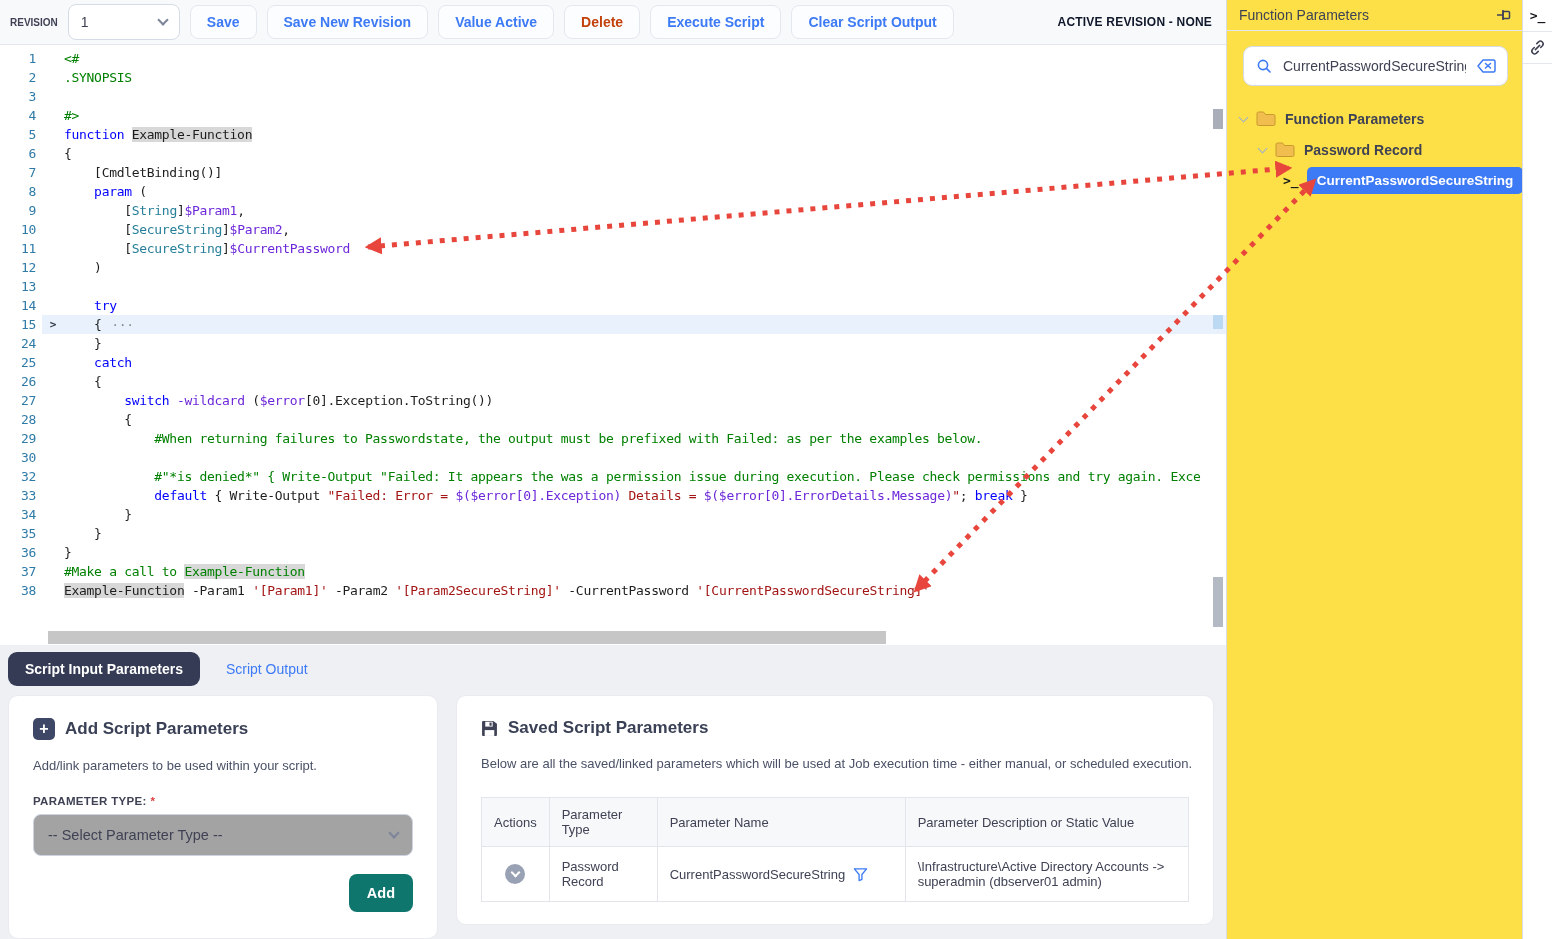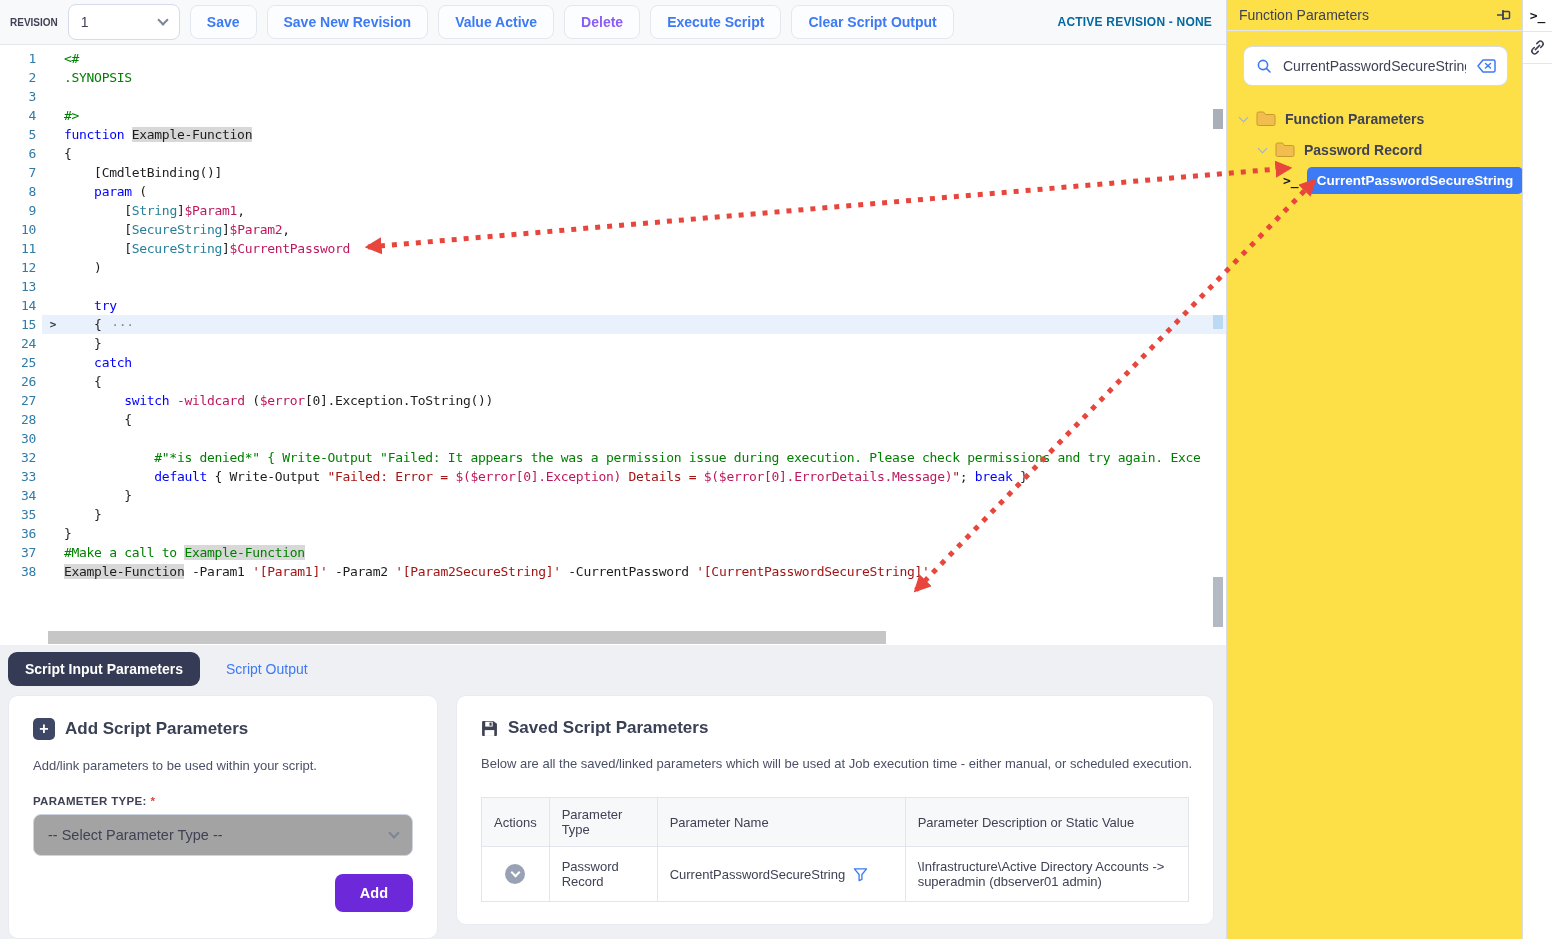--- a/index.html
+++ b/index.html
@@ -19,37 +19,37 @@
   }
   .rev-label { font-size:10px; font-weight:bold; color:#3f4254; }
   .rev-select {
     width:112px; height:36px; background:#fff; border:1px solid #d6dce7; border-radius:8px;
     display:flex; align-items:center; justify-content:space-between; padding:0 12px; font-size:14px; cursor:pointer;
   }
   .tbtn {
     height:34px; padding:0 16px; background:#fcfdfe; border:1px solid #e3e8f0; border-radius:8px;
     color:#3d7af5; font-size:14px; font-weight:600; font-family:inherit; cursor:pointer; white-space:nowrap;
   }
-  .tbtn.danger { color:#8b5cf6; }
+  .tbtn.danger { color:#c2410c; }
   .spacer { flex:1; }
-  .active-rev { font-size:12px; font-weight:bold; color:#0369a1; letter-spacing:.2px; }
+  .active-rev { font-size:12px; font-weight:bold; color:#0f172a; letter-spacing:.2px; }
 
   
   .editor {
     position:relative; height:600px; flex:none; background:#fff; overflow:hidden;
     font-family:"DejaVu Sans Mono", monospace; font-size:13px; line-height:19px; letter-spacing:-0.3px;
     padding-top:4px;
   }
   .crow { display:flex; height:19px; }
   .crow.active { background:linear-gradient(to right, #ffffff 42px, #e9f2fc 42px); }
   .ln { width:42px; flex:none; text-align:right; color:#2f7ba8; padding-right:6px; user-select:none; }
   .foldcol { width:22px; flex:none; text-align:center; color:#374151; font-weight:bold; font-size:11px; }
   .codetext { white-space:pre; flex:1; color:#1e1e1e; }
   .tk-k { color:#0000ff; } .tk-c { color:#008000; } .tk-s { color:#a31515; }
-  .tk-v { color:#be185d; } .tk-t { color:#267f99; } .tk-p { color:#1e1e1e; }
+  .tk-v { color:#6d28d9; } .tk-t { color:#267f99; } .tk-p { color:#1e1e1e; }
   .tk-hl { background:#d8d8d8; }
   .foldmark { color:#8a8a8a; margin-left:2px; }
 
   .hscroll { position:absolute; left:48px; right:18px; bottom:1px; height:13px; }
   .hthumb { width:838px; height:13px; background:#c6c6c6; }
   .ruler { position:absolute; right:3px; top:0; width:10px; bottom:16px; }
   .rmark { position:absolute; right:0; width:10px; }
   .rmark.m1 { top:64px; height:20px; background:#a9aeb8; }
   .rmark.m2 { top:270px; height:14px; background:#bcd9f3; }
   .rmark.m3 { top:532px; height:50px; background:#b4bac4; }
@@ -68,22 +68,22 @@
   .card-title { font-size:17px; font-weight:bold; color:#3a4055; }
   .plus-tile { width:22px; height:22px; border-radius:5px; background:#3f4766; color:#fff; display:flex; align-items:center; justify-content:center; font-size:16px; font-weight:bold; line-height:1; }
   .card-desc { font-size:13px; margin-top:18px; color:#4a5166; white-space:nowrap; }
   .field-label { margin-top:22px; font-size:11.5px; font-weight:bold; letter-spacing:.3px; color:#3f4254; }
   .req { color:#e03e3e; margin-left:4px; }
   .select {
     margin-top:7px; height:42px; border:1px solid #ccd4e2; border-radius:8px; background:#a3a3a3;
     display:flex; align-items:center; justify-content:space-between; padding:0 14px; font-size:14.5px; cursor:pointer;
   }
   .add-btn {
-    display:block; margin:18px 0 4px auto; background:#6d28d9; color:#fff; border:none; border-radius:8px;
-    font-size:14.5px; font-weight:bold; padding:11px 25px; font-family:inherit; cursor:pointer;
+    display:block; margin:18px 0 4px auto; background:#0f766e; color:#fff; border:none; border-radius:8px;
+    font-size:14.5px; font-weight:bold; padding:11px 18px; font-family:inherit; cursor:pointer;
   }
   .chev { display:inline-block; width:8px; height:8px; border-right:2px solid #7c8599; border-bottom:2px solid #7c8599; transform:rotate(45deg); margin-top:-4px; }
 
   .ptable { width:100%; border-collapse:collapse; margin-top:26px; font-size:13px; }
   .ptable th { background:#f7f8fa; font-weight:normal; text-align:left; padding:9px 12px; border:1px solid #e2e6ec; color:#3f4254; }
   .ptable td { padding:12px; border:1px solid #e2e6ec; color:#3f4254; vertical-align:middle; }
   .namecell { display:flex; align-items:center; gap:8px; }
   .chevcircle { width:20px; height:20px; border-radius:50%; background:#99a2b4; display:flex; align-items:center; justify-content:center; margin:0 auto; cursor:pointer; }
   .chevcircle span { width:7px; height:7px; border-right:2px solid #fff; border-bottom:2px solid #fff; transform:rotate(45deg); margin-top:-3px; }
 
@@ -229,20 +229,25 @@
           </div>
           <div class="crow">
             <span class="ln">27</span>
             <span class="foldcol"></span>
             <span class="codetext"><span class="tk-p">        </span><span class="tk-k">switch</span><span class="tk-p"> </span><span class="tk-v">-wildcard</span><span class="tk-p"> (</span><span class="tk-v">$error</span><span class="tk-p">[</span><span class="tk-n2">0</span><span class="tk-p">].Exception.ToString())</span></span>
           </div>
           <div class="crow">
             <span class="ln">28</span>
             <span class="foldcol"></span>
             <span class="codetext"><span class="tk-p">        {</span></span>
+          </div>
+          <div class="crow">
+            <span class="ln">29</span>
+            <span class="foldcol"></span>
+            <span class="codetext"><span class="tk-c">            #When returning failures to Passwordstate, the output must be prefixed with Failed: as per the examples below.</span></span>
           </div>
           <div class="crow">
             <span class="ln">30</span>
             <span class="foldcol"></span>
             <span class="codetext"></span>
           </div>
           <div class="crow">
             <span class="ln">32</span>
             <span class="foldcol"></span>
             <span class="codetext"><span class="tk-c">            #"*is denied*" { Write-Output "Failed: It appears the was a permission issue during execution. Please check permissions and try again. Exce</span></span>

